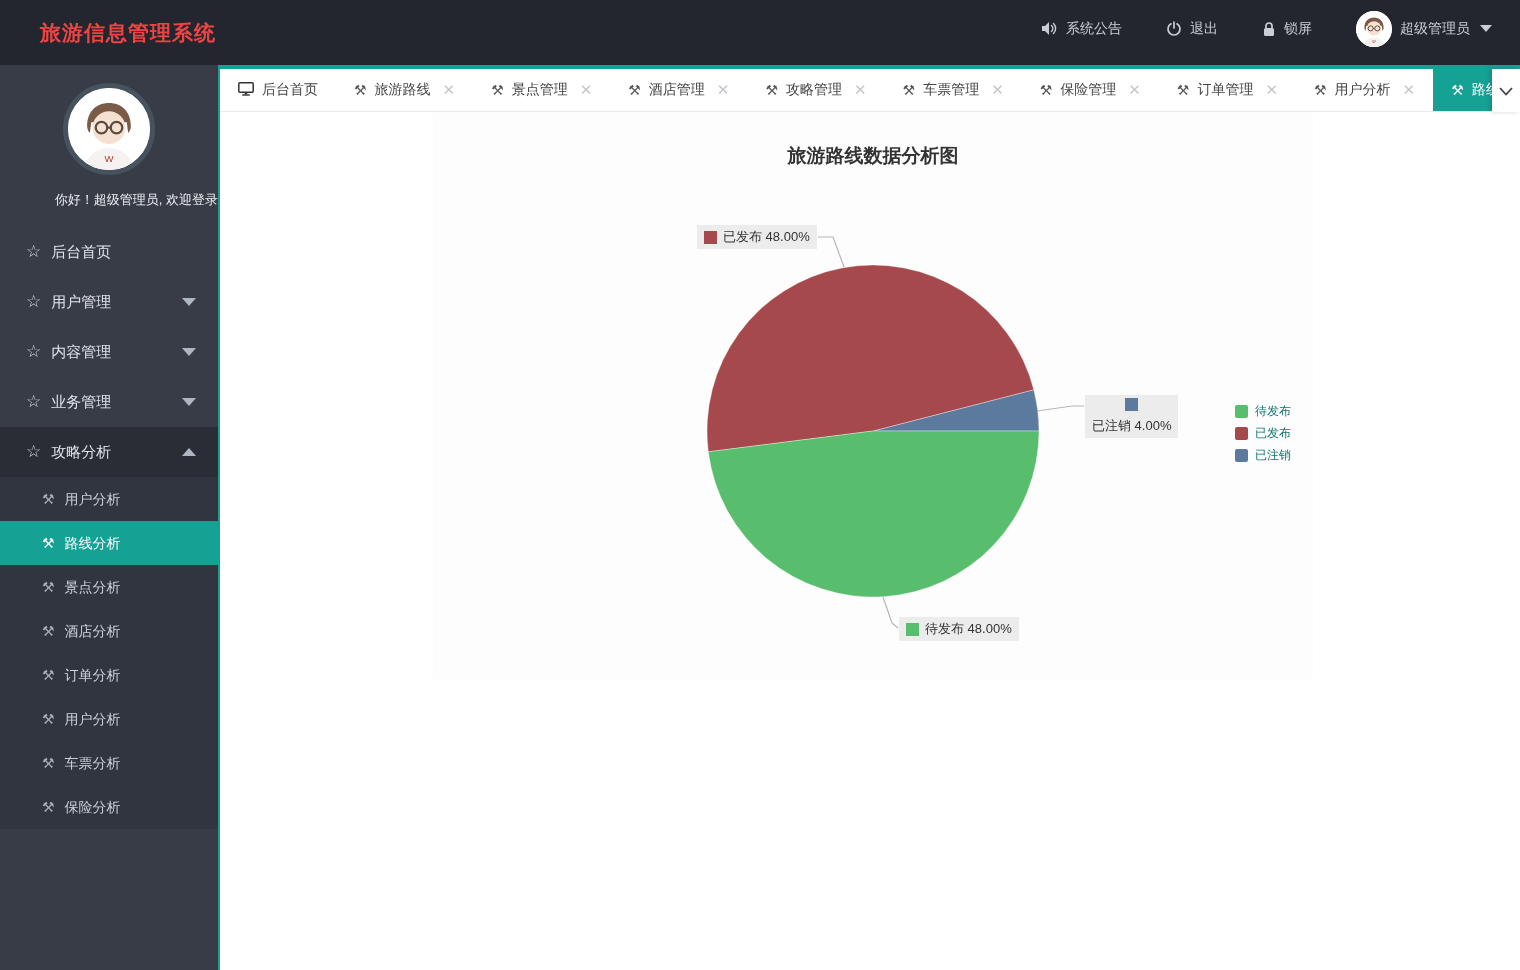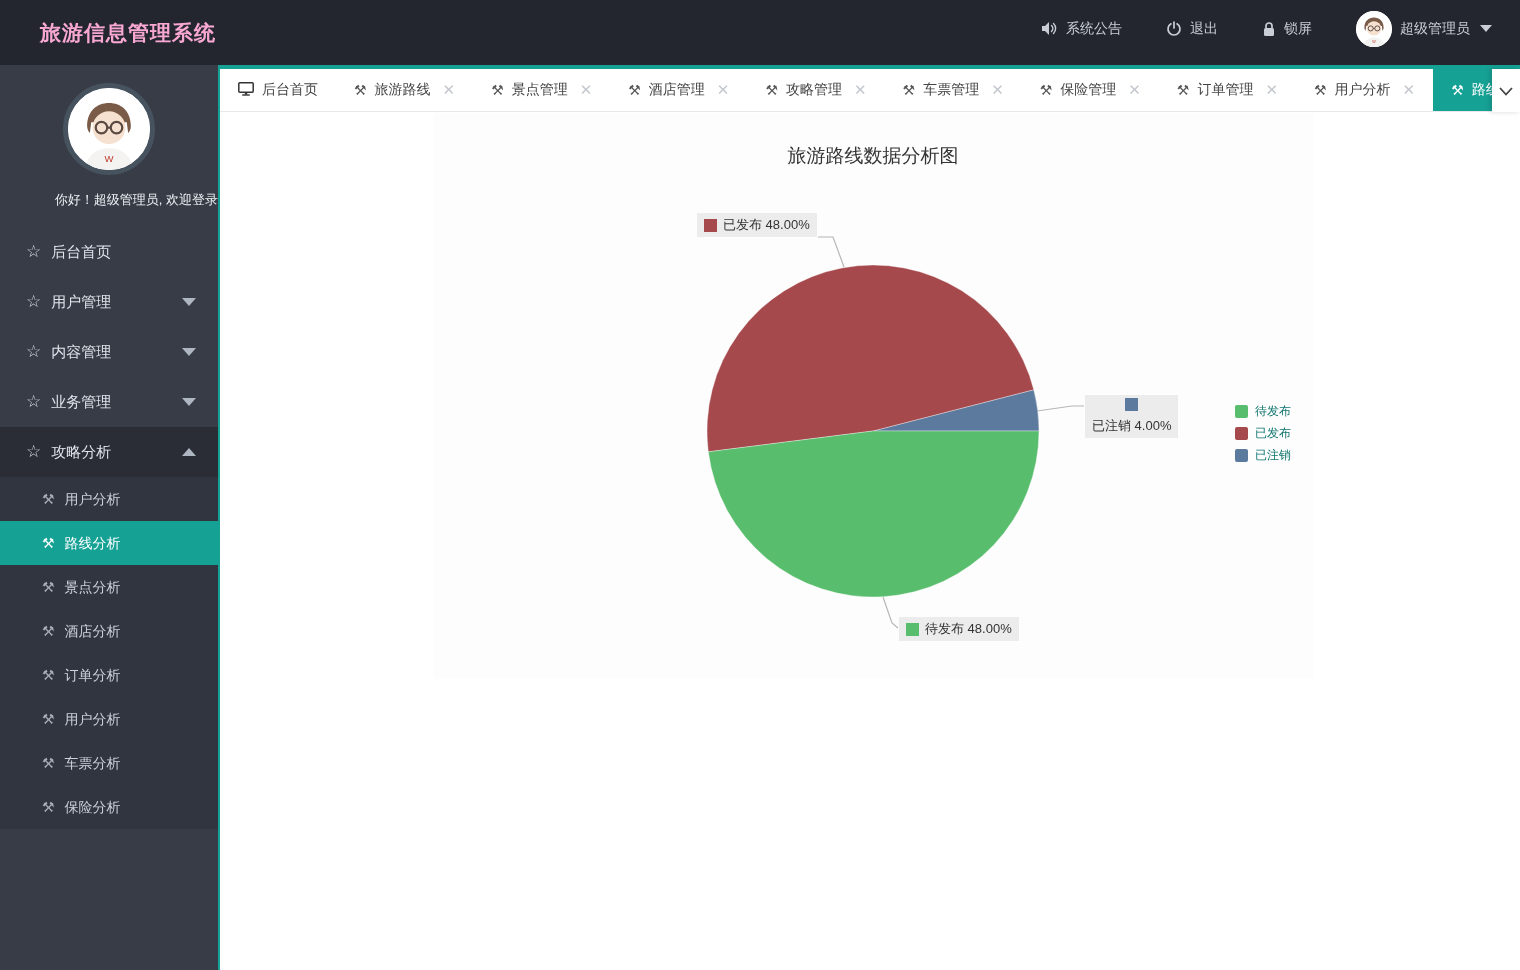--- a/index.html
+++ b/index.html
@@ -2,21 +2,21 @@
 <html><head>
 <meta charset="utf-8">
 <style>
   * { margin:0; padding:0; box-sizing:border-box; }
   html,body { width:1520px; height:970px; overflow:hidden;
     font-family:"Liberation Sans","DejaVu Sans",sans-serif; background:#fff; }
 
   
   .header { position:absolute; left:0; top:0; width:1520px; height:65px;
     background:#23262e; display:flex; align-items:center; z-index:30; }
-  .header-title { color:#f9a8d4; font-size:21px; font-weight:bold; margin-left:40px; letter-spacing:1px; }
+  .header-title { color:#ef4444; font-size:21px; font-weight:bold; margin-left:40px; letter-spacing:1px; }
   .header-right { position:absolute; right:28px; top:0; height:57px; display:flex; align-items:center; gap:44px; }
   .header-item { display:flex; align-items:center; gap:8px; color:#c9ced6; font-size:14px; cursor:pointer; }
   .header-item svg { display:block; }
   .mini-avatar { width:36px; height:36px; border-radius:50%; background:#fff; overflow:hidden; flex:0 0 auto; }
   .caret-down { width:0; height:0; border-left:6px solid transparent; border-right:6px solid transparent;
     border-top:7px solid #c9ced6; margin-left:2px; }
 
   
   .sidebar { position:absolute; left:0; top:65px; width:220px; height:905px;
     background:#383c47; border-right:2px solid #16a195; z-index:20; }
@@ -50,28 +50,28 @@
   .tab .close-x { color:#c3c7cd; font-size:15px; margin-left:4px; cursor:pointer; }
   .tab.active { background:#16a195; color:#fff; }
   .tab.active .tool-ico { color:#fff; }
   .tabs-drop { position:absolute; right:0; top:4px; width:28px; height:43px; background:#fff;
     box-shadow:-2px 0 5px rgba(0,0,0,.15); display:flex; align-items:center; justify-content:center;
     cursor:pointer; z-index:5; }
 
   
   .chart-panel { position:absolute; left:213px; top:48px; width:880px; height:566px; background:#fdfdfd; }
   .chart-title { position:absolute; left:0; top:30px; width:880px; text-align:center;
-    font-size:19px; font-weight:normal; color:#333; }
+    font-size:19px; font-weight:bold; color:#333; }
   .chart-subtitle { position:absolute; left:0; top:59px; width:880px; text-align:center;
     font-size:15px; font-weight:bold; color:#333; }
   .pie-svg { position:absolute; left:0; top:0; }
   .pie-label { position:absolute; display:flex; align-items:center; gap:6px; background:#ececec;
     padding:3px 7px; font-size:13px; color:#333; }
   .pie-label .sw { width:13px; height:13px; display:inline-block; }
-  .lbl-published { left:264px; top:100px; }
+  .lbl-published { left:264px; top:112px; }
   .lbl-cancelled { left:652px; top:282px;flex-direction:column; }
   .lbl-pending   { left:466px; top:504px; }
   .legend { position:absolute; left:802px; top:290px; display:flex; flex-direction:column; gap:5px; }
   .legend-item { display:flex; align-items:center; gap:7px; font-size:12px; color:#0f766e; cursor:pointer; }
   .legend-item .sw { width:13px; height:13px; border-radius:2px; display:inline-block; }
 </style>
 </head>
 <body>
 
 <div class="header">

